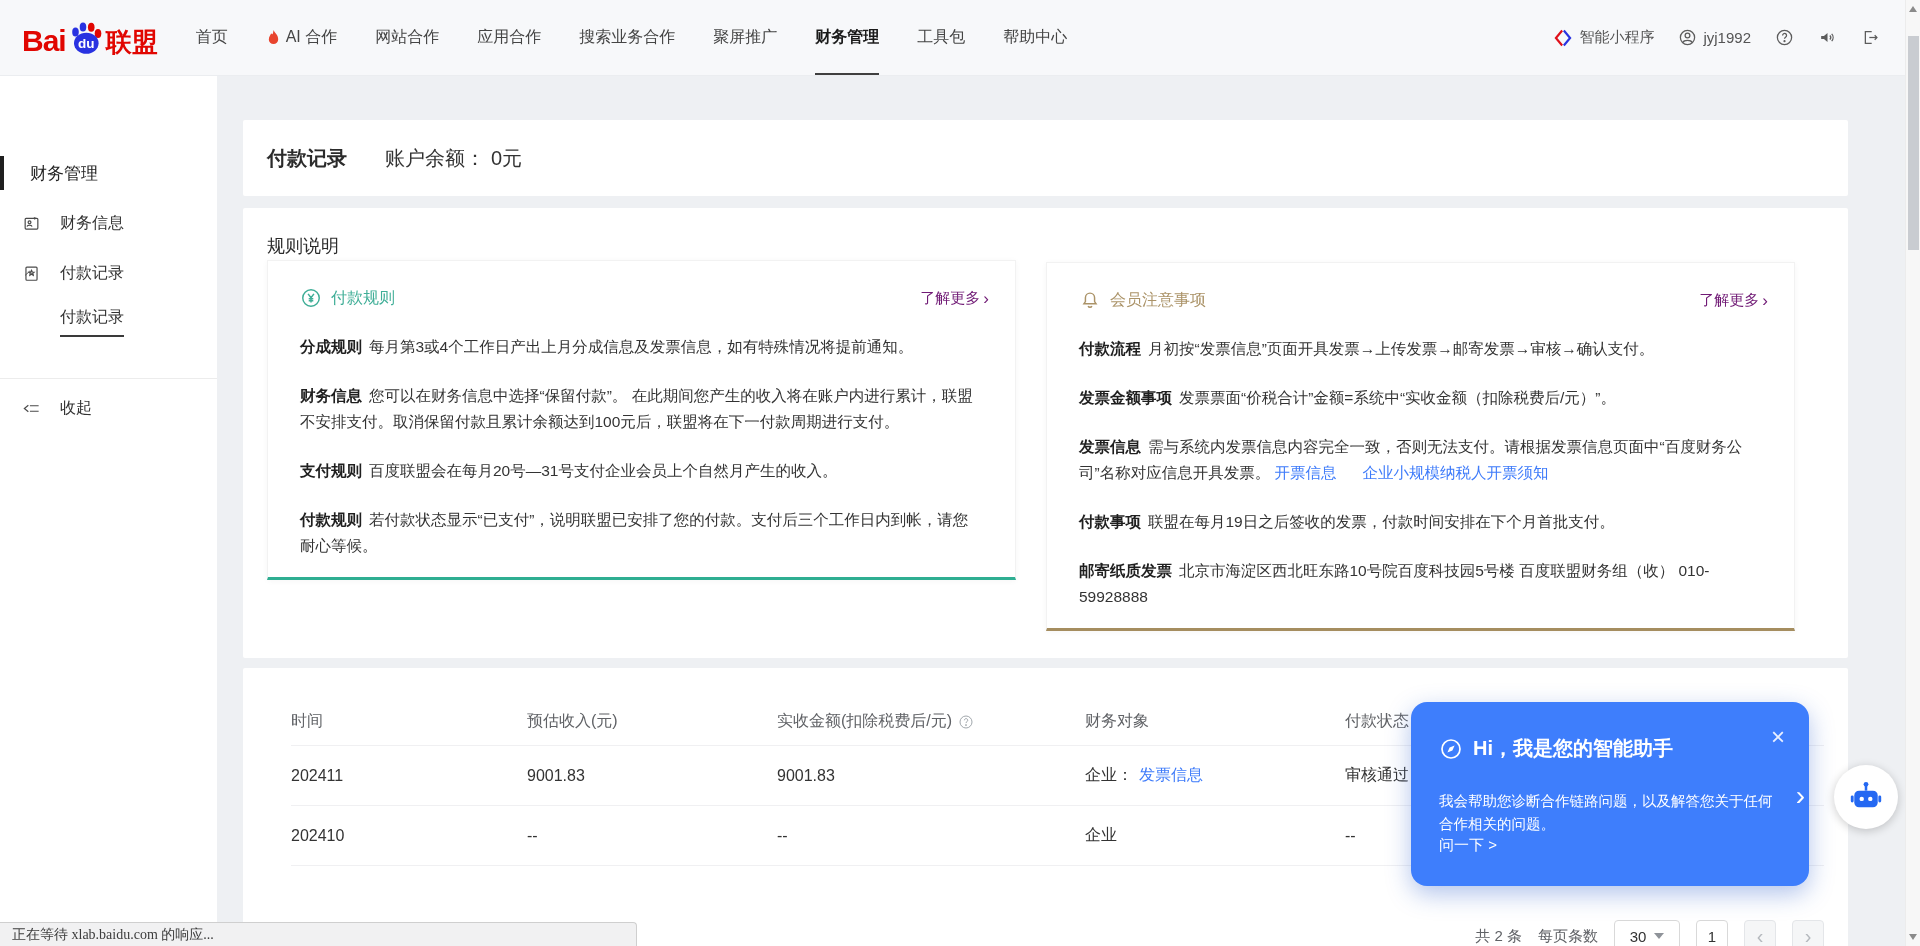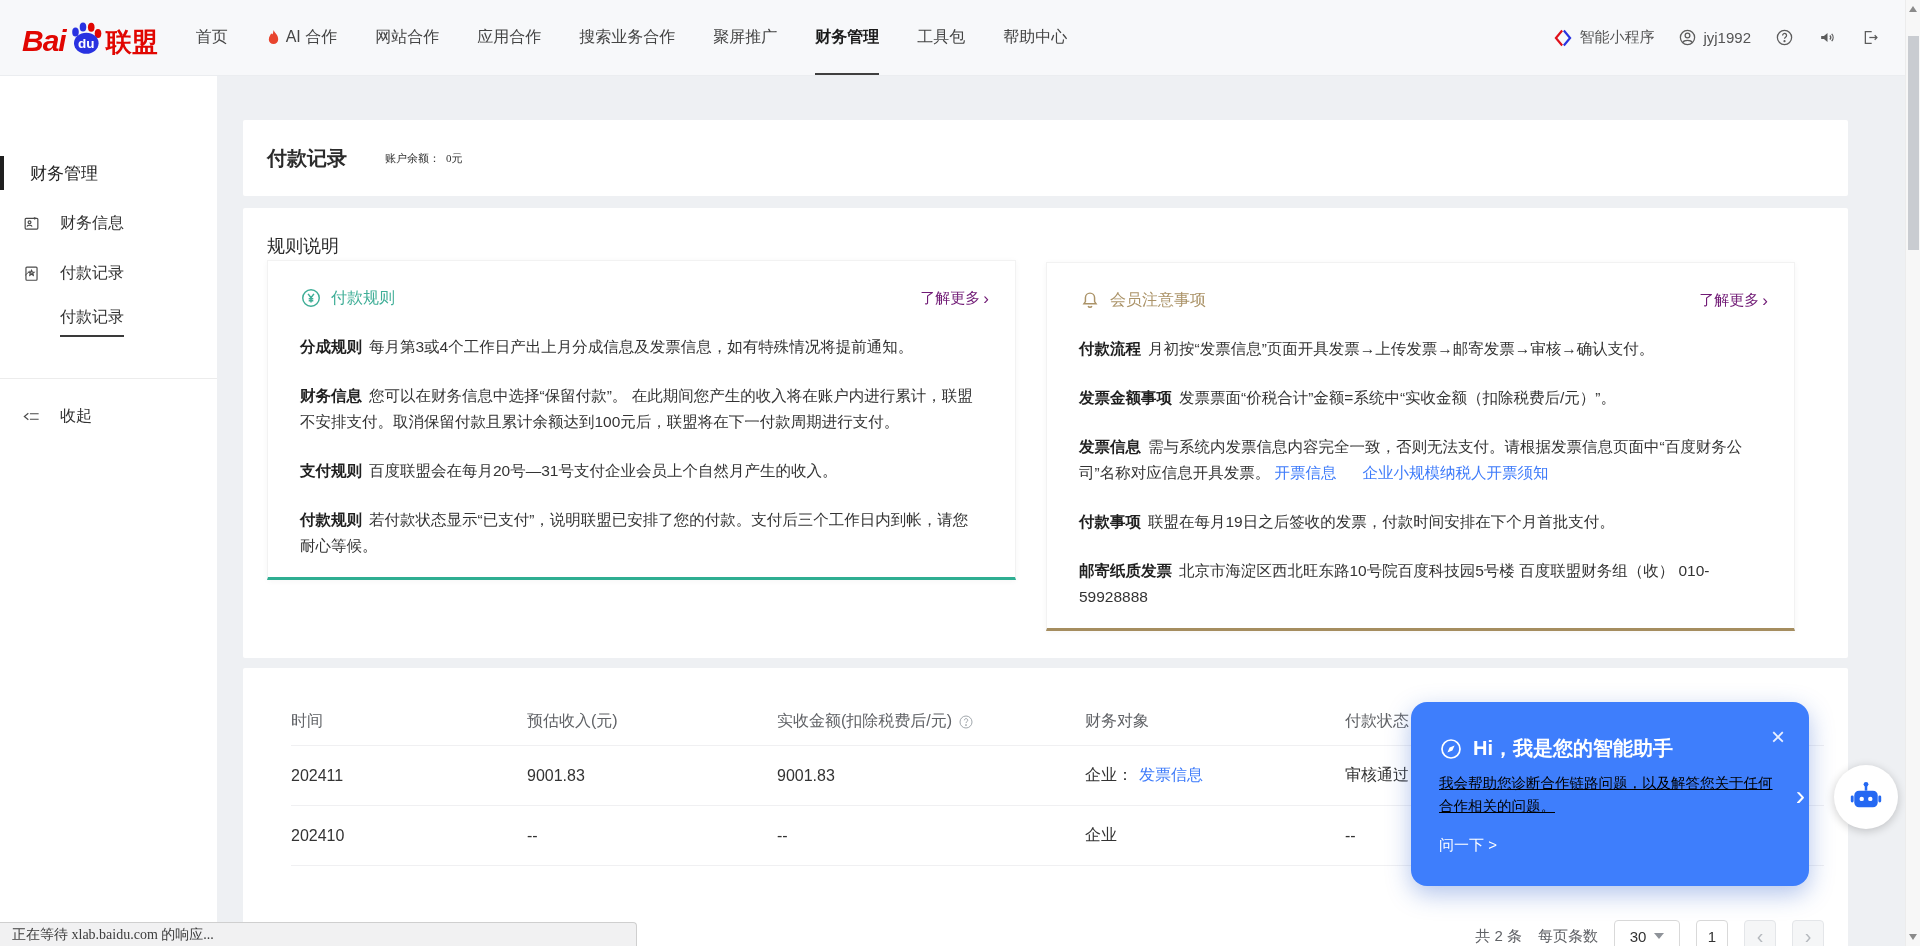--- a/index.html
+++ b/index.html
@@ -13,21 +13,21 @@
   }
   svg { display:block; }
 
   
   .topbar {
     position:absolute; left:0; top:0; width:1920px; height:76px;
     background:#f7f8fa; border-bottom:1px solid #ebedf0;
     display:flex; align-items:center; padding:0 40px 0 22px; z-index:20;
   }
   .logo { display:flex; align-items:flex-end; gap:2px; cursor:pointer; }
-  .logo-bai { color:#e10601; font-weight:bold; font-size:30px; line-height:30px; font-style:italic; letter-spacing:-1px;}
+  .logo-bai { color:#e10601; font-weight:bold; font-size:30px; line-height:30px; letter-spacing:-1px;}
   .logo-union { color:#e10601; font-weight:bold; font-size:26px; line-height:28px; }
   .nav { display:flex; align-items:center; height:100%; margin-left:38px; gap:38px; }
   .nav-item {
     display:inline-flex; align-items:center; gap:5px; height:100%;
     font-size:16px; color:#454545; cursor:pointer; border-bottom:2px solid transparent; padding-top:2px;
   }
   .nav-item.active { color:#1a1a1a; font-weight:bold; border-bottom:2px solid #3f3f3f; }
   .topbar-right { margin-left:auto; display:flex; align-items:center; gap:24px; }
   .tr-item { display:inline-flex; align-items:center; gap:6px; font-size:15px; color:#555; cursor:pointer; }
   .tr-icon { width:19px; height:19px; stroke:#5c5c5c; fill:none; stroke-width:1.6; cursor:pointer; }
@@ -39,28 +39,28 @@
   .sb-bar { position:absolute; left:0; top:80px; width:4px; height:34px; background:#1f1f1f; }
   .sb-item { height:34px; font-size:16px; color:#333; }
   .sb-item .sb-ic { position:absolute; left:22px; }
   .sb-item .sb-label { position:absolute; left:60px; }
   .sb-item-1 { top:130px; }
   .sb-item-2 { top:180px; }
   .sb-chevron { position:absolute; left:165px; }
   .sb-sub { top:230px; height:32px; }
   .sb-sub .sb-label { position:absolute; left:60px; padding-bottom:7px; border-bottom:2px solid #3a3a3a; }
   .sb-divider { position:absolute; left:0; top:302px; width:217px; height:1px; background:#ececec; }
-  .sb-collapse { top:324px; height:32px; font-size:16px; color:#333;padding-left:36px; }
+  .sb-collapse { top:316px; height:32px; font-size:16px; color:#333;padding-left:36px; }
   .sb-ic { width:19px; height:19px; stroke:#4a4a4a; fill:none; stroke-width:1.5; }
 
   
   .card { position:absolute; background:#fff; border-radius:2px; }
   .card-summary { left:243px; top:120px; width:1605px; height:76px; display:flex; align-items:center; padding-left:24px; }
   .summary-title { font-size:20px; font-weight:bold; color:#2b2b2b; }
-  .summary-balance { margin-left:38px; font-size:11px; color:#333;font-family:Liberation Serif, serif; }
+  .summary-balance { margin-left:38px; font-size:20px; color:#333; }
   .summary-balance .bal-val { margin-left:6px; }
 
   .card-rules { left:243px; top:208px; width:1605px; height:450px; }
   .rules-heading { position:absolute; left:24px; top:26px; font-size:18px; color:#2b2b2b; font-weight:500; }
   .rule-panel { position:absolute; background:#fff; border:1px solid #f2f2f2; box-shadow:0 1px 6px rgba(0,0,0,0.04); }
   .rule-panel.left  { left:24px;  top:52px; width:749px; height:320px; border-bottom:3px solid #2fae92; }
   .rule-panel.right { left:803px; top:54px; width:749px; height:369px; border-bottom:3px solid #a58d5f; }
   .rp-head { display:flex; align-items:center; padding:26px 26px 0 32px; }
   .rp-title { font-size:16px; margin-left:9px; }
   .rule-panel.left  .rp-title { color:#3fae97; }
@@ -92,21 +92,21 @@
               display:flex; align-items:center; justify-content:center; color:#b4b8bd; font-size:20px; cursor:pointer; }
 
   
   .assistant-popup {
     position:absolute; left:1411px; top:702px; width:398px; height:184px;
     background:#3e7efc; border-radius:16px; box-shadow:0 8px 24px rgba(35,86,201,0.35); z-index:50; color:#fff;padding-left:48px;
   }
   .ap-head { position:absolute; left:28px; top:33px; display:flex; align-items:center; gap:10px; }
   .ap-title { font-size:20px; font-weight:bold; }
   .ap-close { position:absolute; right:24px; top:24px; font-size:24px; line-height:22px; color:#eaf0ff; cursor:pointer; }
-  .ap-body { position:absolute; left:28px; top:70px; width:338px; font-size:14.5px; line-height:23px; color:#000000;text-decoration:underline; }
+  .ap-body { position:absolute; left:28px; top:88px; width:338px; font-size:14.5px; line-height:23px; color:#ffffff; }
   .ap-cta { position:absolute; left:28px; top:134px; font-size:15px; color:#fff; cursor:pointer; }
   .ap-edge-chevron { position:absolute; right:4px; top:78px; font-size:28px; color:#ffffff; cursor:pointer; }
 
   .assistant-fab {
     position:absolute; left:1834px; top:765px; width:64px; height:64px; border-radius:50%;
     background:#fff; box-shadow:0 2px 10px rgba(0,0,0,0.2); display:flex; align-items:center; justify-content:center;
     z-index:51; cursor:pointer;
   }
 
   

